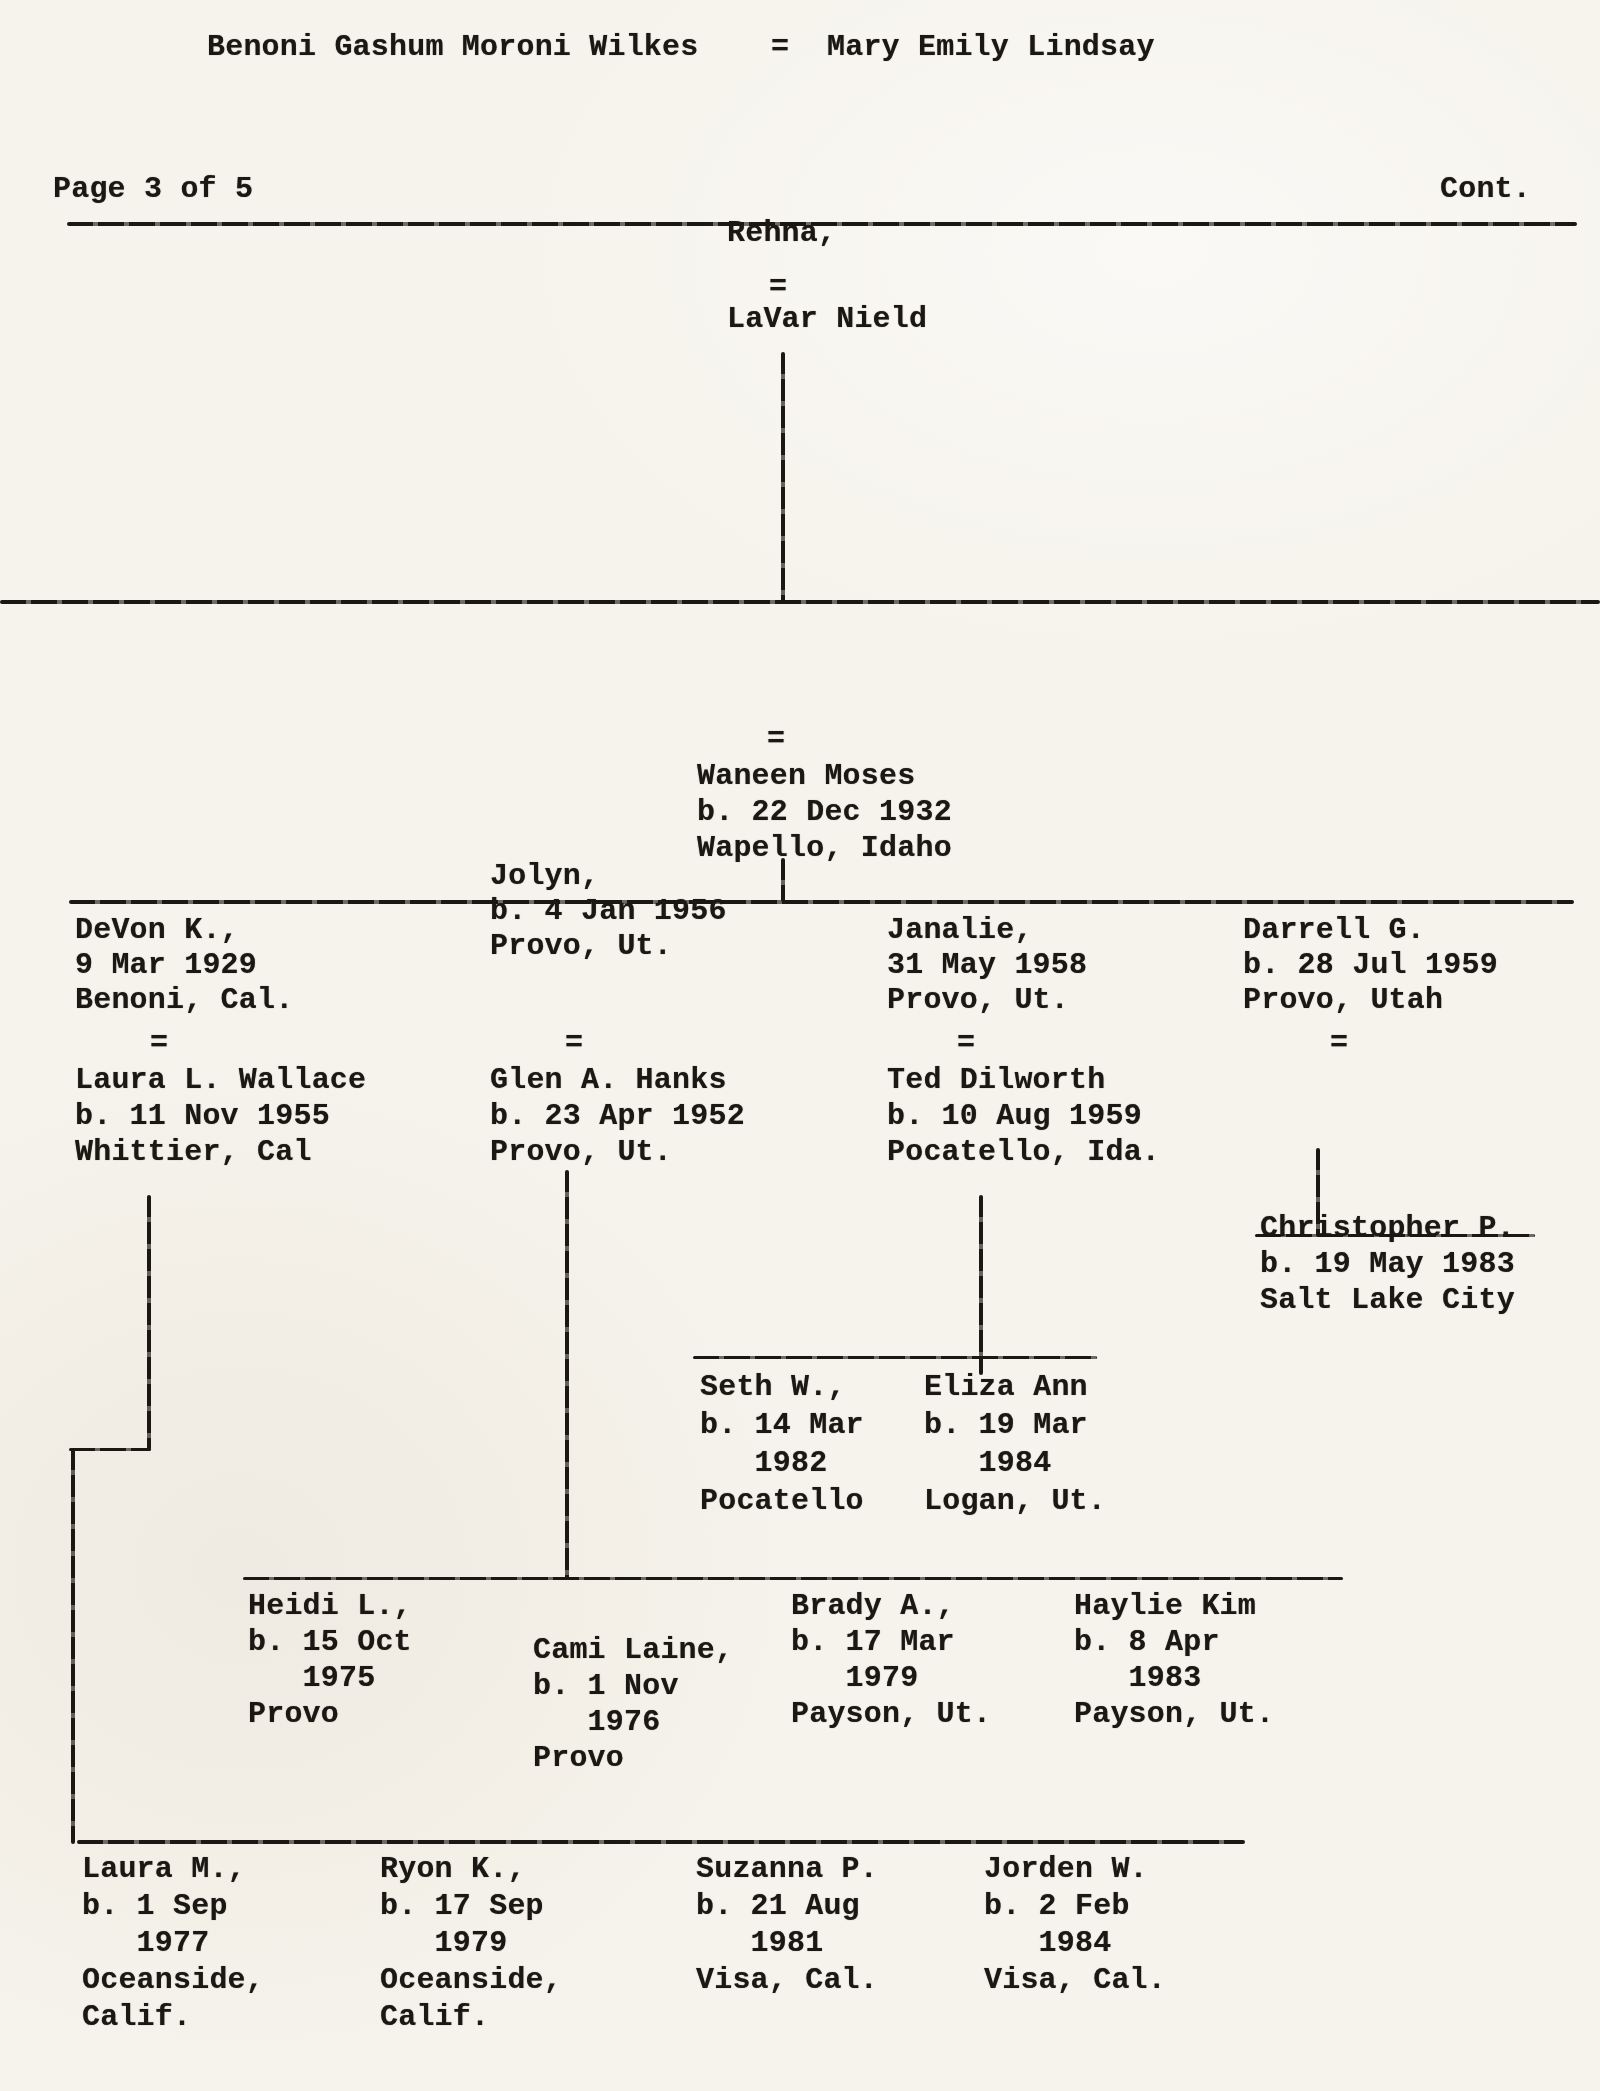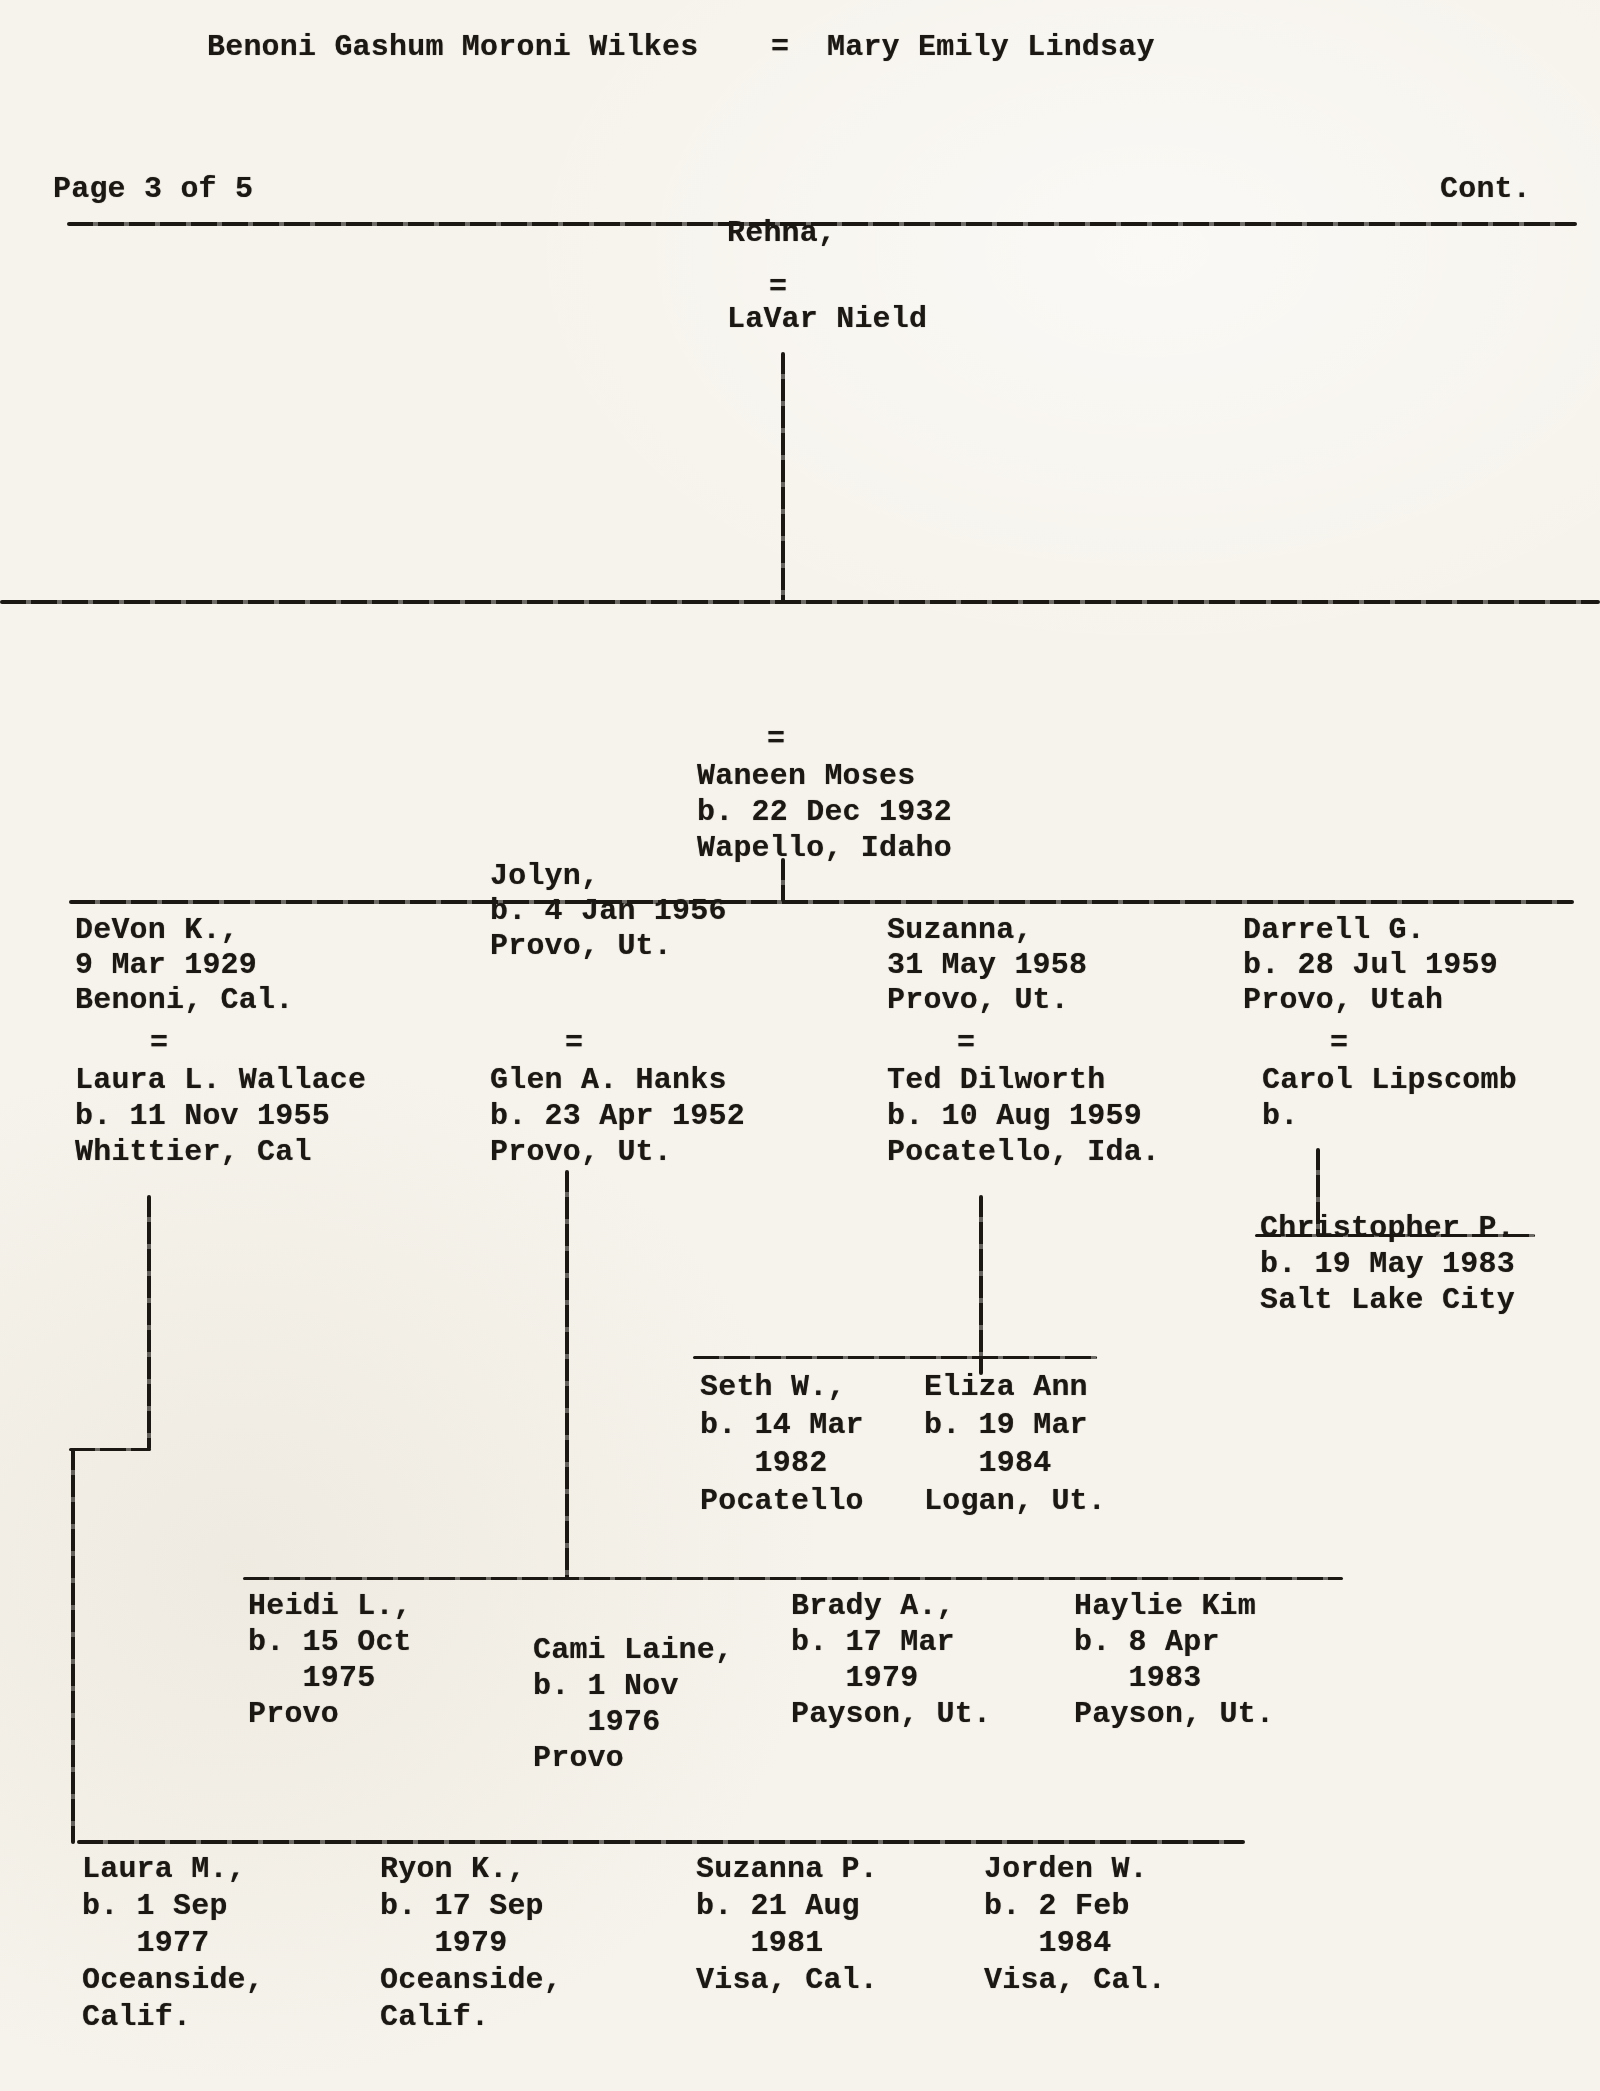--- a/index.html
+++ b/index.html
@@ -73,27 +73,26 @@
   <div class="hline" style="left:69px;top:900px;width:1505px"></div>
 
   <div class="t lines lh35" style="left:75px;top:913px"><div>DeVon K.,</div><div>9 Mar 1929</div><div>Benoni, Cal.</div></div>
   <div class="t eq" style="left:150px;top:1026px">=</div>
   <div class="t lines lh36" style="left:75px;top:1062px"><div>Laura L. Wallace</div><div>b. 11 Nov 1955</div><div>Whittier, Cal</div></div>
 
   <div class="t lines lh35" style="left:490px;top:859px"><div>Jolyn,</div><div>b. 4 Jan 1956</div><div>Provo, Ut.</div></div>
   <div class="t eq" style="left:565px;top:1026px">=</div>
   <div class="t lines lh36" style="left:490px;top:1062px"><div>Glen A. Hanks</div><div>b. 23 Apr 1952</div><div>Provo, Ut.</div></div>
 
-  <div class="t lines lh35" style="left:887px;top:913px"><div>Suzanna,</div><div>31 May 1958</div><div>Provo, Ut.</div></div>
+  <div class="t lines lh35" style="left:887px;top:913px"><div>Janalie,</div><div>31 May 1958</div><div>Provo, Ut.</div></div>
   <div class="t eq" style="left:957px;top:1026px">=</div>
   <div class="t lines lh36" style="left:887px;top:1062px"><div>Ted Dilworth</div><div>b. 10 Aug 1959</div><div>Pocatello, Ida.</div></div>
 
   <div class="t lines lh35" style="left:1243px;top:913px"><div>Darrell G.</div><div>b. 28 Jul 1959</div><div>Provo, Utah</div></div>
   <div class="t eq" style="left:1330px;top:1026px">=</div>
-  <div class="t lines lh36" style="left:1262px;top:1062px"><div>Carol Lipscomb</div><div>b.</div></div>
 
   <div class="vline" style="left:1316px;top:1148px;height:88px"></div>
   <div class="hline thin" style="left:1255px;top:1234px;width:280px"></div>
   <div class="t lines lh36" style="left:1260px;top:1210px"><div>Christopher P.</div><div>b. 19 May 1983</div><div>Salt Lake City</div></div>
 
   <div class="vline" style="left:979px;top:1195px;height:180px"></div>
   <div class="hline thin" style="left:693px;top:1356px;width:404px"></div>
   <div class="t lines lh38" style="left:700px;top:1368px"><div>Seth W.,</div><div>b. 14 Mar</div><div>   1982</div><div>Pocatello</div></div>
   <div class="t lines lh38" style="left:924px;top:1368px"><div>Eliza Ann</div><div>b. 19 Mar</div><div>   1984</div><div>Logan, Ut.</div></div>
 

